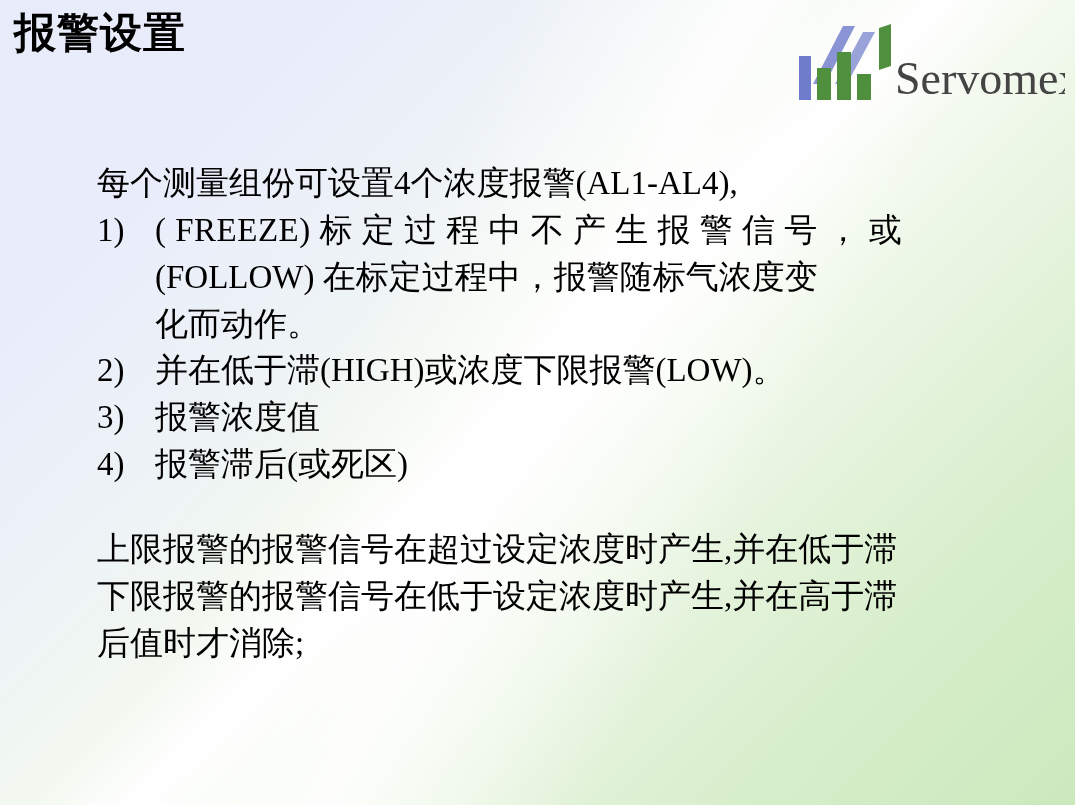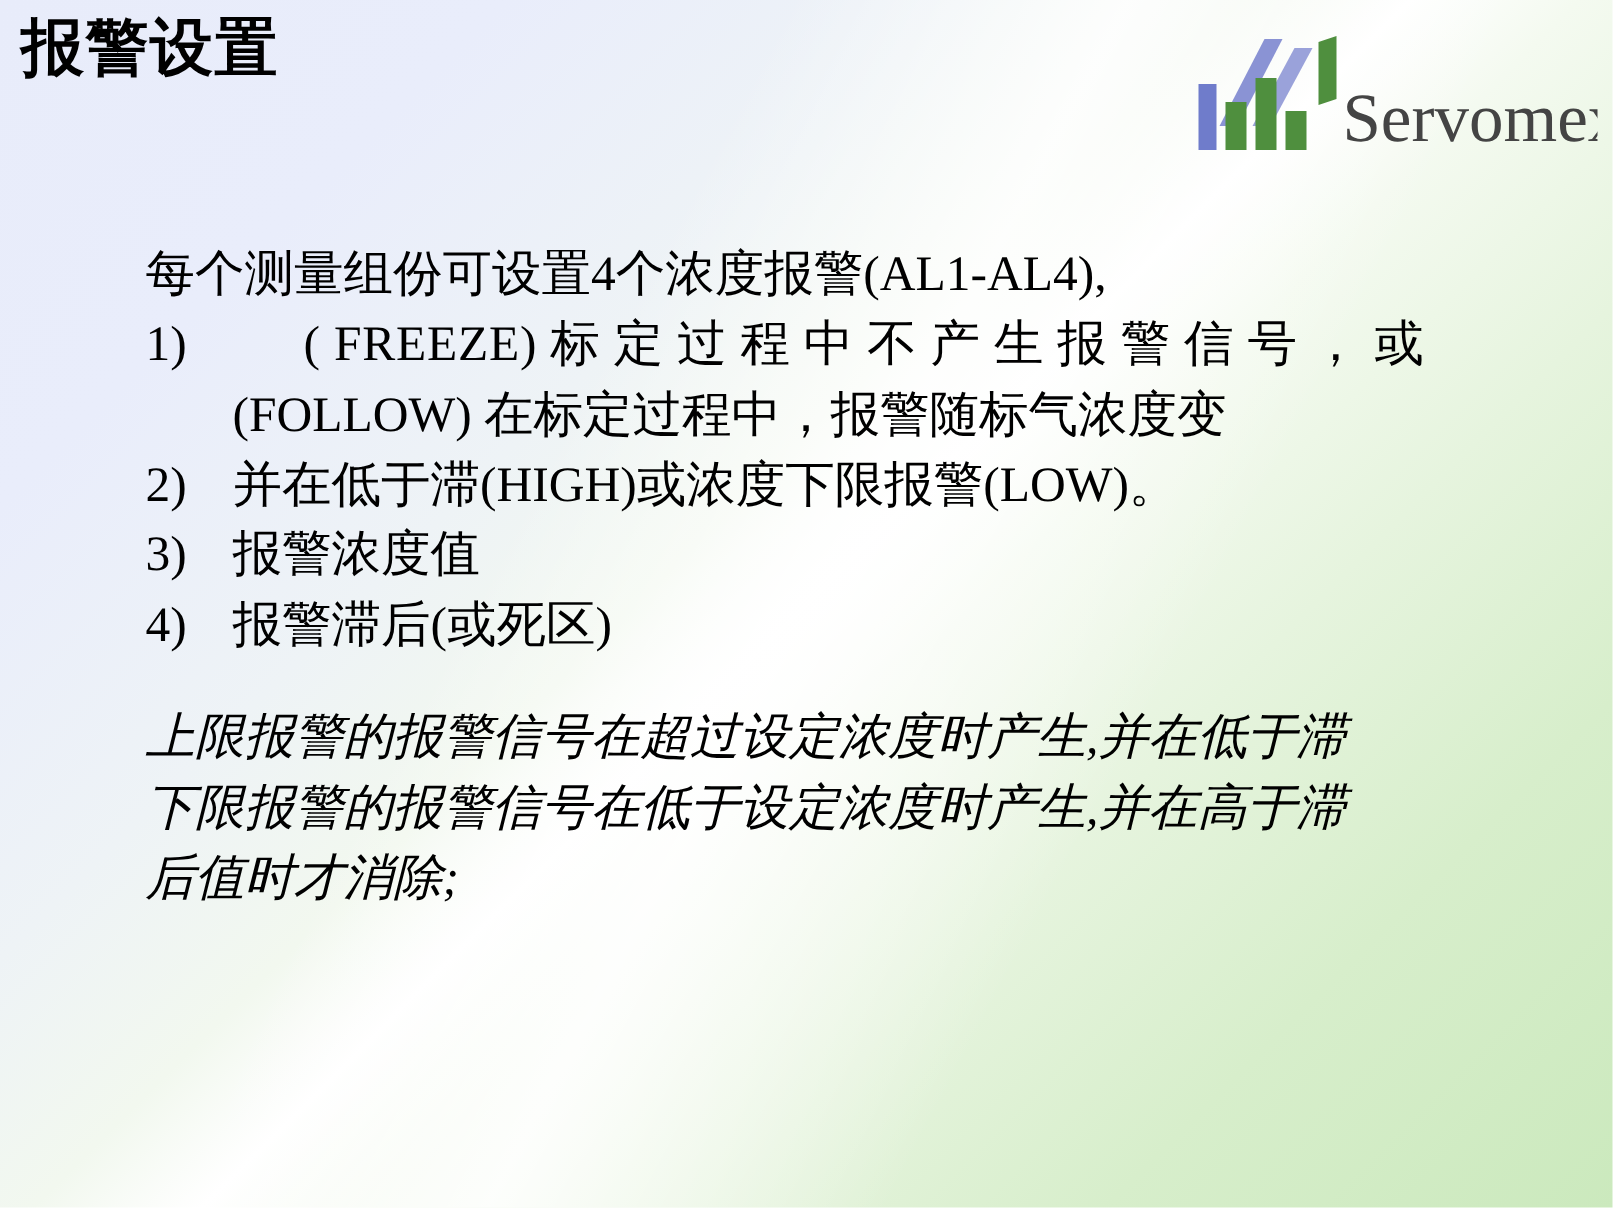--- a/index.html
+++ b/index.html
@@ -90,28 +90,26 @@
     flex: 0 0 58px;
   }
   .item-body {
     flex: 1;
   }
   .item-body .sub {
     display: block;
   }
   .just {
     letter-spacing: 0.5px;
-    text-align: center;
   }
   .spacer {
     height: 26px;
   }
   .para {
-    margin-top: 2px;
-    font-style: italic;
+    margin-top: 12px;
   }
   .para div {
     white-space: nowrap;
   }
 </style>
 </head>
 <body>
 
 <div class="slide">
 
@@ -137,20 +135,21 @@
   <div class="body-text">
 
     <div class="line">每个测量组份可设置4个浓度报警(AL1-AL4),</div>
 
     <ul class="list">
       <li class="list-item">
         <span class="marker">1)</span>
         <span class="item-body">
           <span class="sub just">( FREEZE) 标 定 过 程 中 不 产 生 报 警 信 号 ， 或</span>
           <span class="sub">(FOLLOW)  在标定过程中，报警随标气浓度变</span>
+          <span class="sub">化而动作。</span>
         </span>
       </li>
       <li class="list-item">
         <span class="marker">2)</span>
         <span class="item-body">
           <span class="sub">并在低于滞(HIGH)或浓度下限报警(LOW)。</span>
         </span>
       </li>
       <li class="list-item">
         <span class="marker">3)</span>

